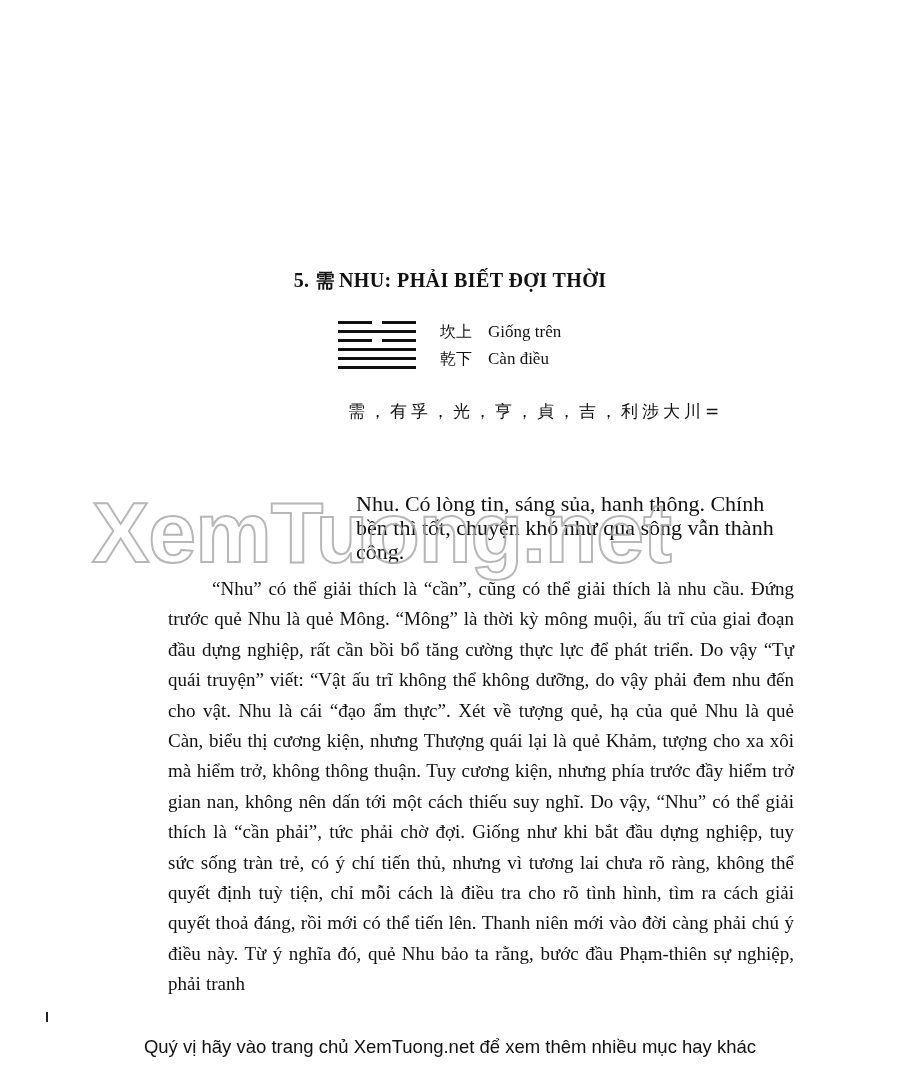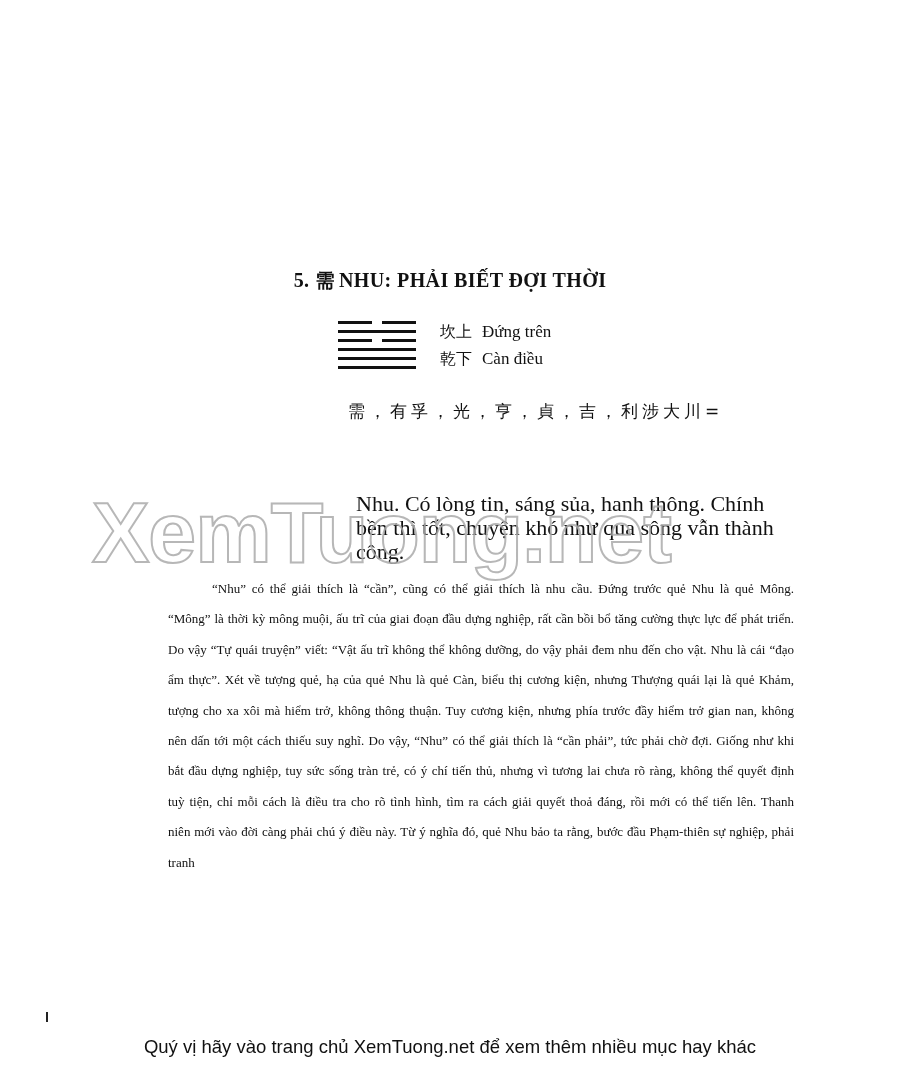--- a/index.html
+++ b/index.html
@@ -72,21 +72,21 @@
 
   .hex-labels {
     margin-left: 24px;
     font-size: 17px;
     line-height: 27px;
   }
   .hex-labels .row { white-space: nowrap; }
   .hex-labels .han {
     font-family: "DejaVu Sans", sans-serif;
     font-size: 16px;
-    margin-right: 10px;
+    margin-right: 16px;
   }
 
   
   .han-line {
     position: absolute;
     top: 400px;
     left: 348px;
     font-family: "DejaVu Sans", sans-serif;
     font-size: 17px;
     letter-spacing: 4px;
@@ -112,21 +112,21 @@
     font-size: 22px;
     line-height: 24px;
   }
 
   
   .body-text {
     position: absolute;
     top: 574px;
     left: 168px;
     width: 626px;
-    font-size: 13px;
+    font-size: 19px;
     line-height: 30.4px;
     text-align: justify;
     text-indent: 44px;
     word-spacing: 0.5px;
   }
 
   
   .watermark {
     position: absolute;
     top: 472px;
@@ -188,21 +188,21 @@
       <div class="line broken">
           <span></span>
           <span></span>
         </div>
       <div class="line solid"></div>
       <div class="line solid"></div>
       <div class="line solid"></div>
     </div>
     <div class="hex-labels">
       <div class="row">
-        <span class="han">坎上</span><span>Đứng trên</span>
+        <span class="han">坎上</span><span>Giống trên</span>
       </div>
       <div class="row">
         <span class="han">乾下</span><span>Càn điều</span>
       </div>
     </div>
   </div>
 
   <div class="han-line">需，有孚，光，亨，貞，吉，利涉大川=</div>
 
 

